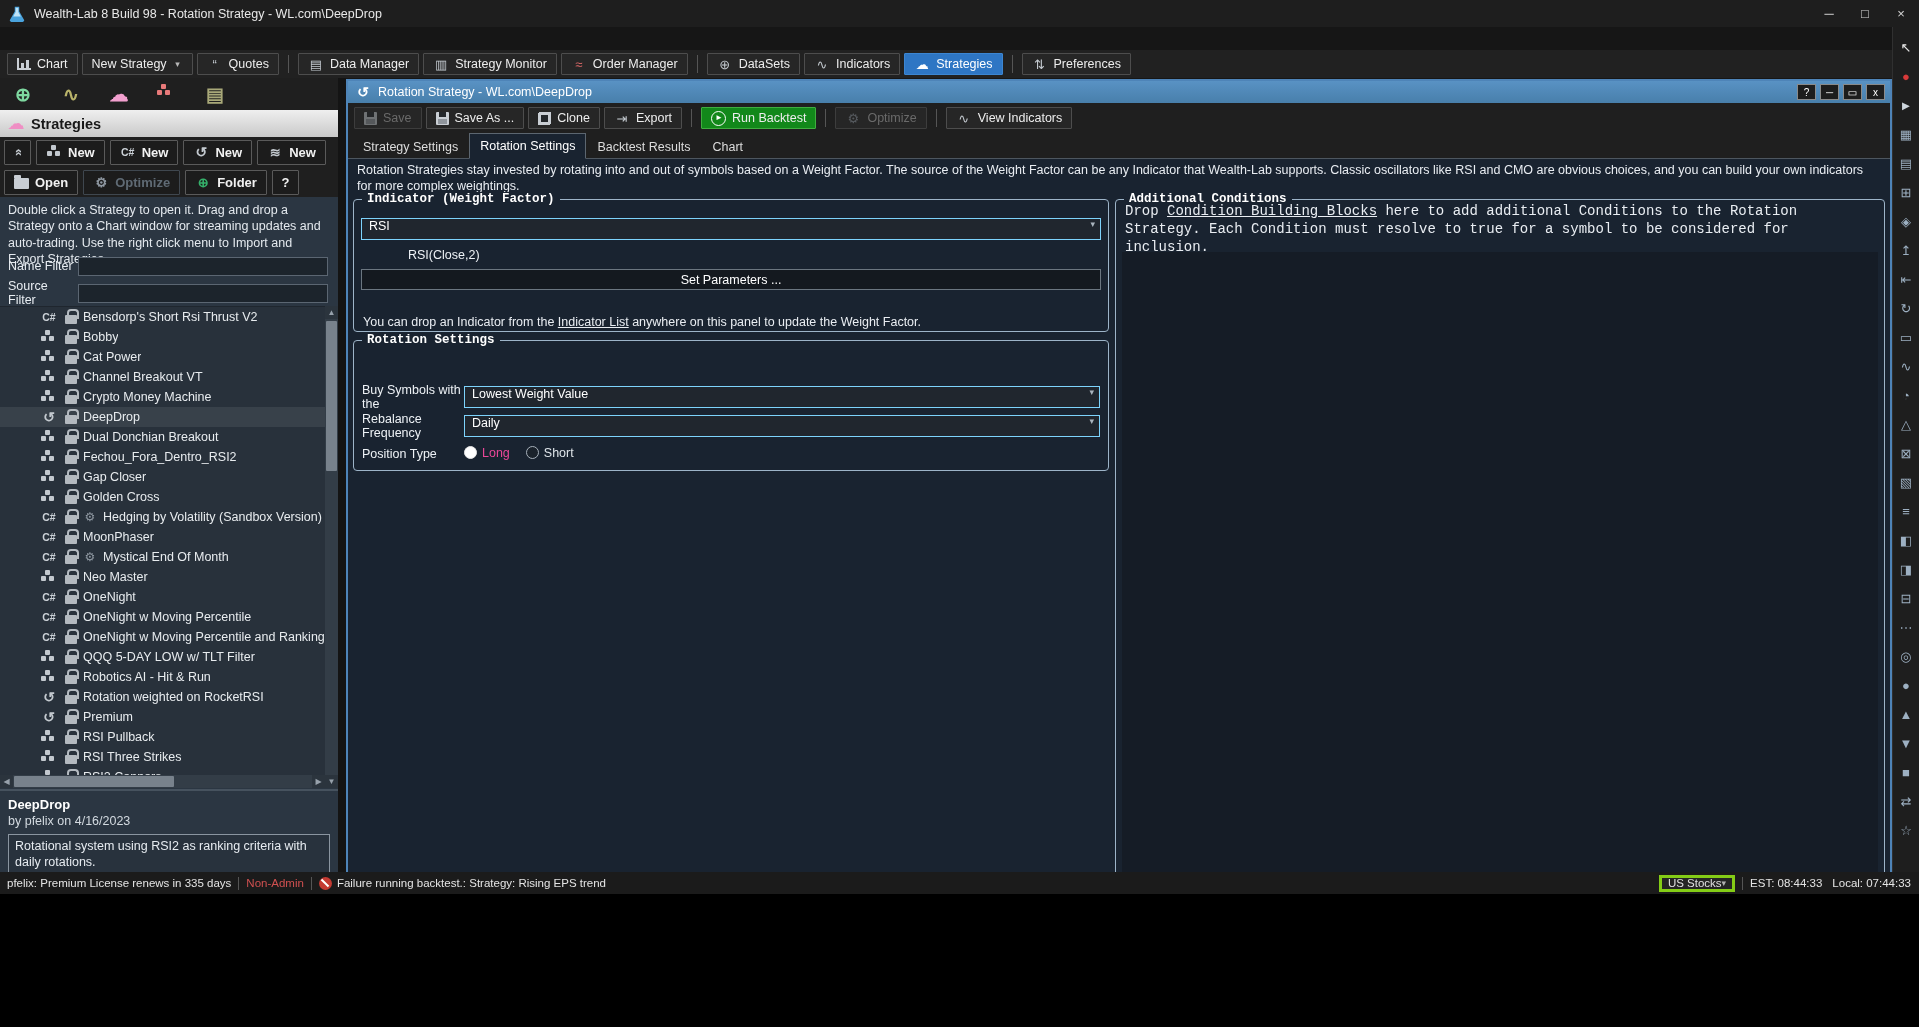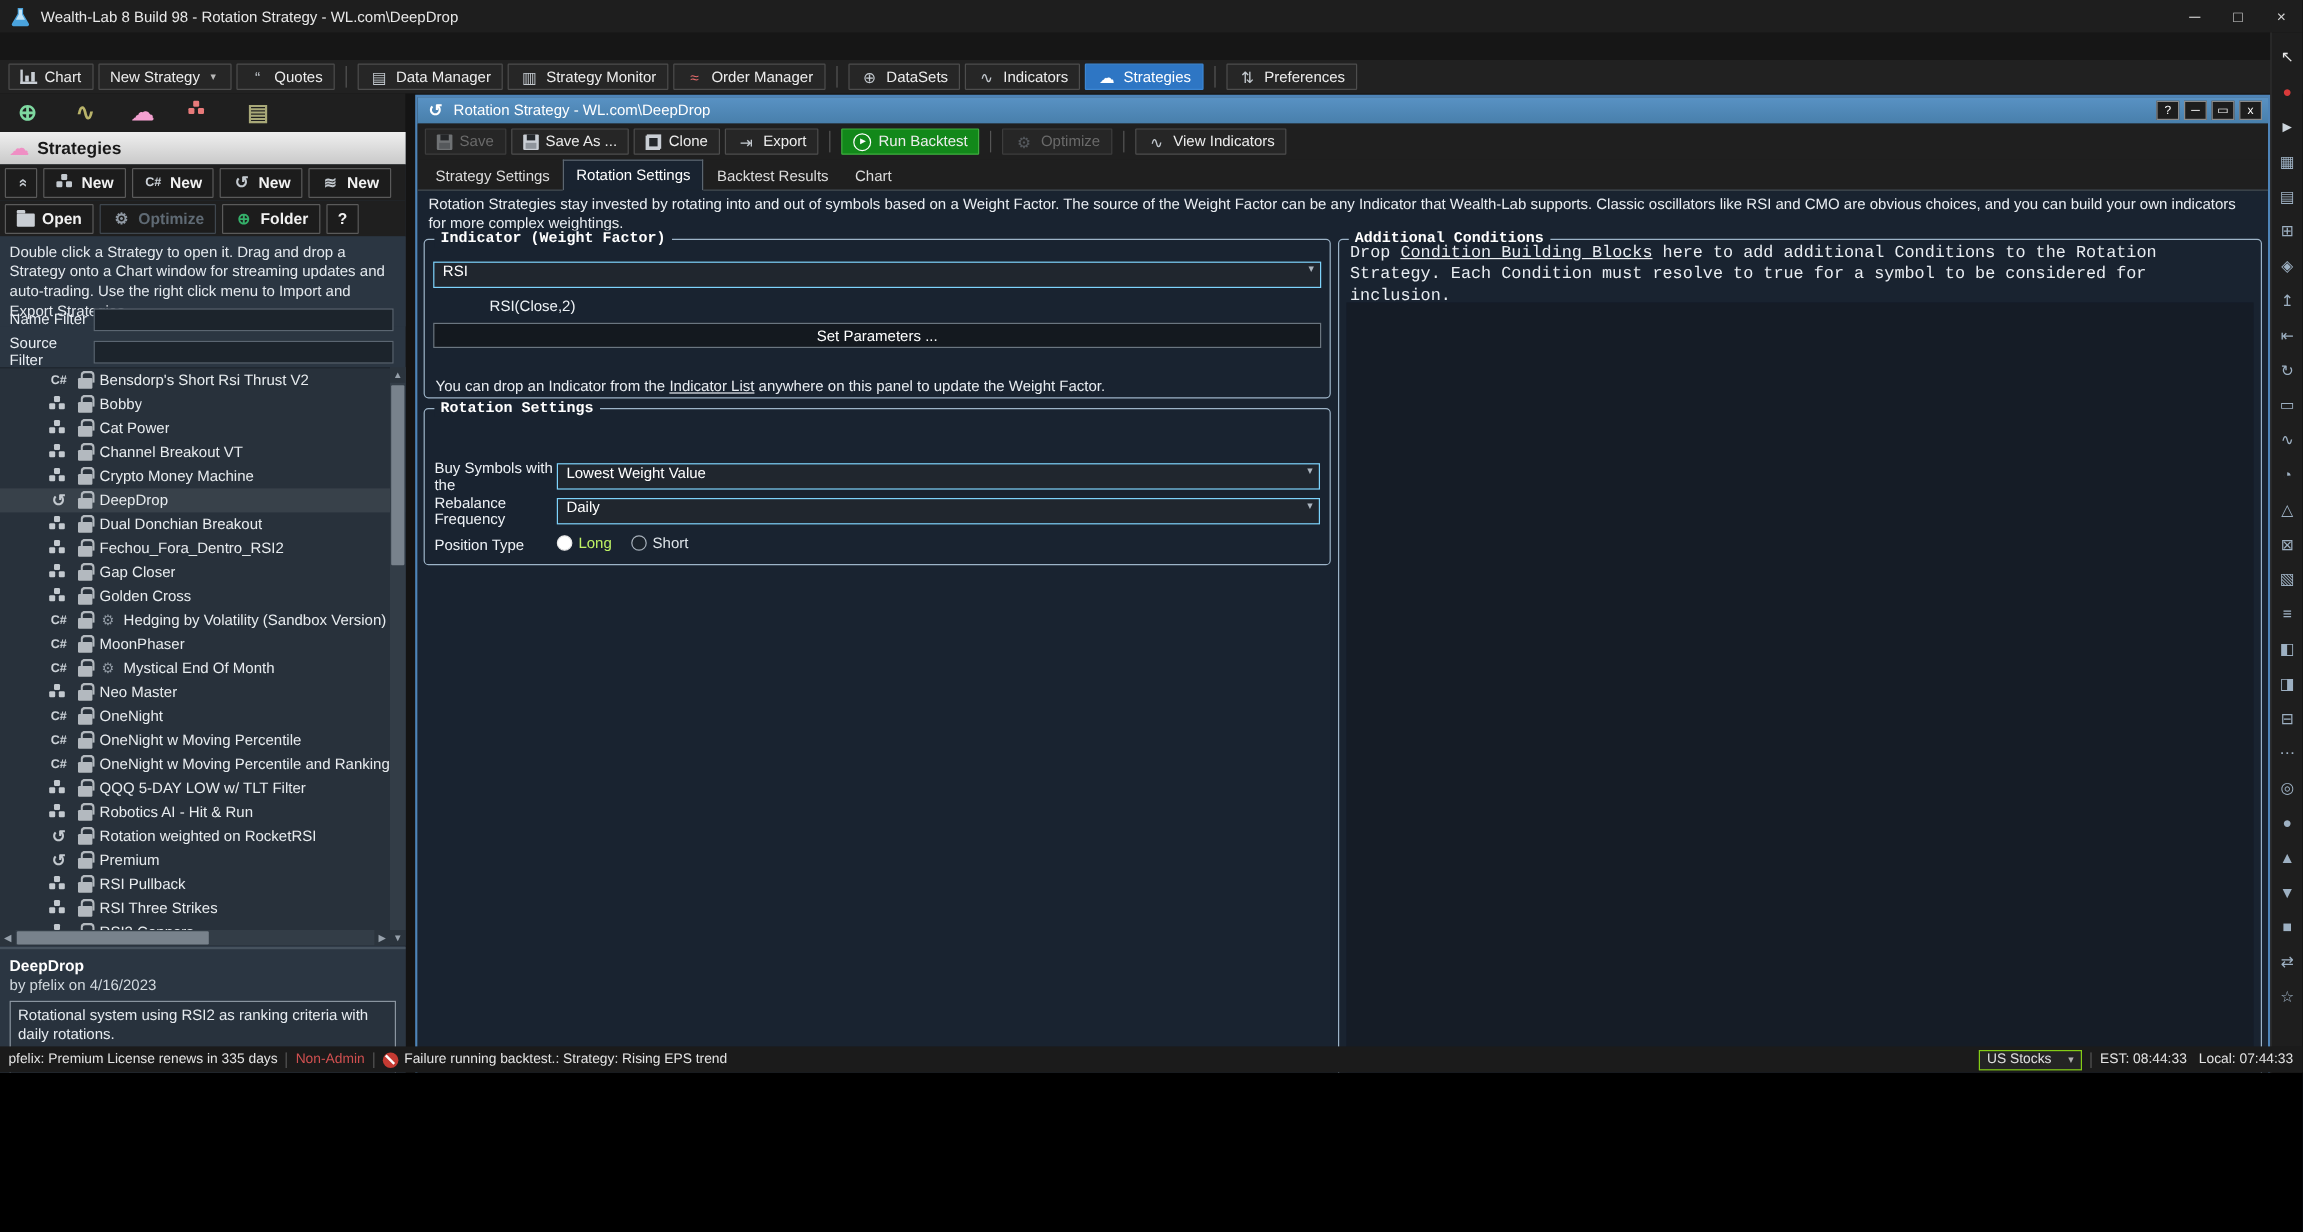--- a/index.html
+++ b/index.html
@@ -163,21 +163,21 @@
   .g-rotation .rctl{flex:1;}
   .numbox{position:relative;height:22px;background:#151b22;border:1px solid #66727e;}
   .numbox .nval{position:absolute;right:20px;top:0;height:100%;display:flex;align-items:center;
       color:#fff;font-size:12.5px;}
   .numbox .spin{position:absolute;right:1px;top:1px;bottom:1px;width:16px;display:flex;flex-direction:column;gap:1px;}
   .numbox .spin span{flex:1;background:#39444f;color:#e2e8ee;font-size:6.5px;
       display:flex;align-items:center;justify-content:center;}
   .radio{display:inline-flex;align-items:center;gap:5px;margin-right:16px;}
   .radio .rdot{width:13px;height:13px;border-radius:50%;border:1px solid #a7b1bb;background:#1a222b;position:relative;}
   .radio.checked .rdot{background:#fff;border-color:#e8e8e8;}
-  .radio .rlab{font-size:12.5px;color:#bef264;}
+  .radio .rlab{font-size:12.5px;color:#ec4899;}
   .radio.unchecked .rlab{color:#dfe5ea;}
 
   .g-conditions .chint{position:absolute;left:9px;top:2px;right:12px;font-size:14px;line-height:1.3;color:#e9edf2;font-family:Liberation Mono, monospace;}
   .g-conditions .dropzone{position:absolute;left:6px;right:6px;top:52px;bottom:6px;background:#151c26;}
 
   .mdi-status{height:19px;background:#11161d;border-top:1px solid #2a333d;display:flex;
       align-items:center;font-size:11.5px;flex:none;}
   .mdi-status .warn{color:#e25555;margin-left:7px;width:183px;flex:none;}
   .mdi-status .ssep{width:1px;height:12px;background:#4a545e;margin:0 9px;}
   .mdi-status .sval{color:#fff;margin-left:5px;}
@@ -189,21 +189,21 @@
   .rsidebar .ic{width:24px;height:29px;font-size:13px;}
 
   
   .statusbar{position:absolute;left:0;bottom:0;width:100%;height:22px;background:#1b1b1b;
       display:flex;align-items:center;font-size:11.5px;color:#e4e4e4;}
   .statusbar .bsep{width:1px;height:13px;background:#555;margin:0 7px;flex:none;}
   .statusbar .left{display:flex;align-items:center;padding-left:7px;}
   .statusbar .nonadmin{color:#d05050;}
   .statusbar .erricon{margin-right:5px;}
   .statusbar .right{margin-left:auto;display:flex;align-items:center;padding-right:8px;}
-  .marketbox{display:flex;align-items:center;gap:14px;height:17px;border:1px solid #84cc16;
+  .marketbox{display:flex;align-items:center;height:17px;border:3px solid #84cc16;
       background:#242424;padding:0 6px;color:#e0e0e0;}
   .marketbox .caret{font-size:9px;color:#b0b0b0;}
 </style>
 </head>
 <body>
 
 <div class="app">
 
   <div class="titlebar">
     <span class="logo">

